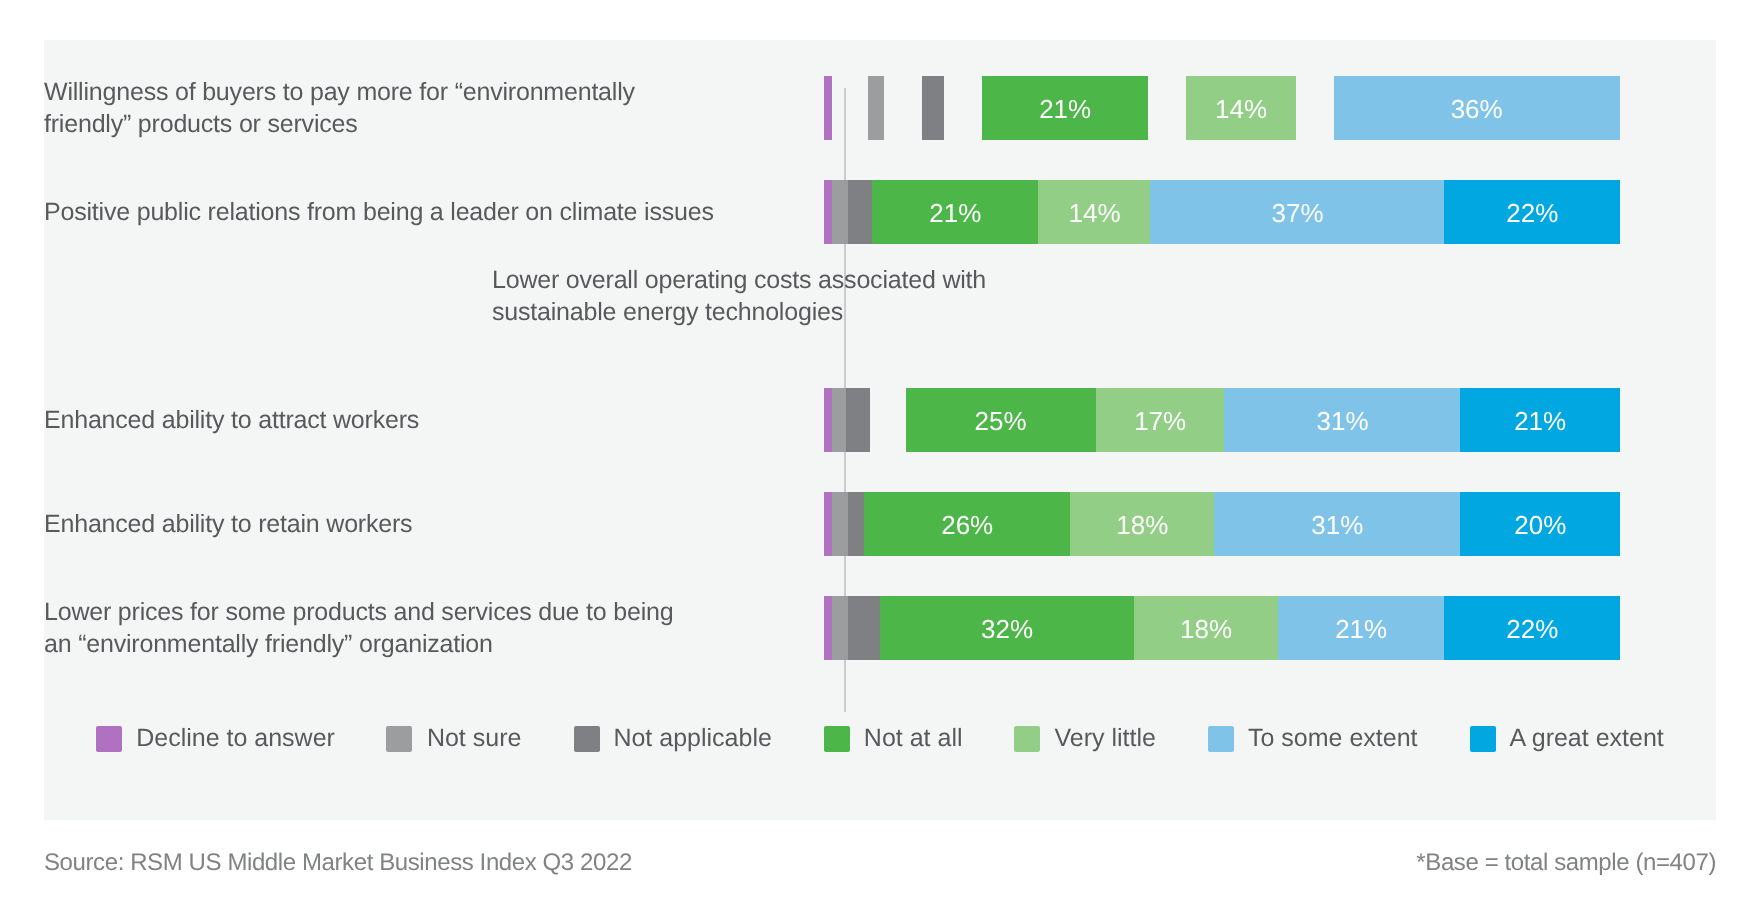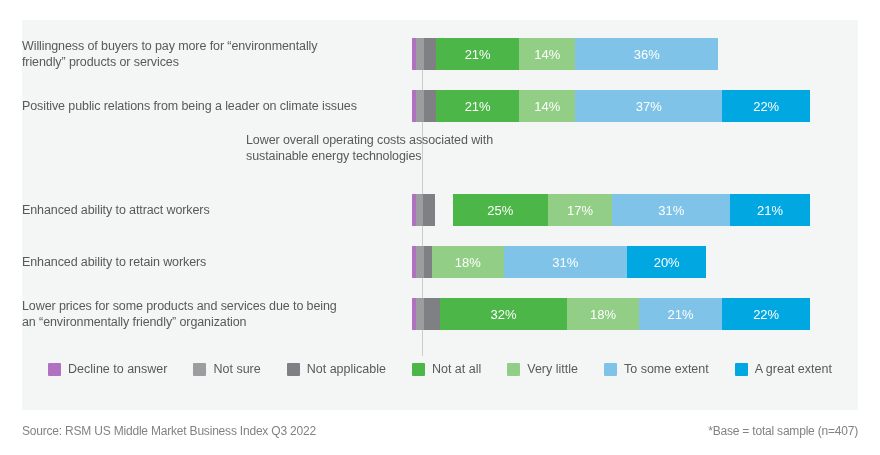--- a/index.html
+++ b/index.html
@@ -75,20 +75,21 @@
   }
 
   .bar {
     position: absolute;
     left: 2px;
     top: 10px;
     height: 32px;
     width: 398px;
     display: flex;
     overflow: hidden;
+    justify-content: space-between;
   }
 
   .seg {
     height: 100%;
     display: flex;
     align-items: center;
     justify-content: center;
     font-size: 13px;
     color: #ffffff;
     box-sizing: border-box;
@@ -245,20 +246,23 @@
             </div>
           </div>
         </div>
         <div class="row" style="top: 208px;">
           <div class="row-label">Enhanced ability to retain workers</div>
           <div class="bar-wrap">
             <div class="bar">
               <div class="seg" title="Decline to answer" style="background: rgb(176, 114, 192); width: 1%;"></div>
               <div class="seg" title="Not sure" style="background: rgb(155, 157, 159); width: 2%;"></div>
               <div class="seg" title="Not applicable" style="background: rgb(126, 128, 131); width: 2%;"></div>
+              <div class="seg" title="Not at all" style="background: rgb(76, 182, 72); width: 26%;">
+                <span>26%</span>
+              </div>
               <div class="seg" title="Very little" style="background: rgb(146, 206, 134); width: 18%;">
                 <span>18%</span>
               </div>
               <div class="seg" title="To some extent" style="background: rgb(127, 196, 232); width: 31%;">
                 <span>31%</span>
               </div>
               <div class="seg" title="A great extent" style="background: rgb(0, 167, 225); width: 20%;">
                 <span>20%</span>
               </div>
             </div>

